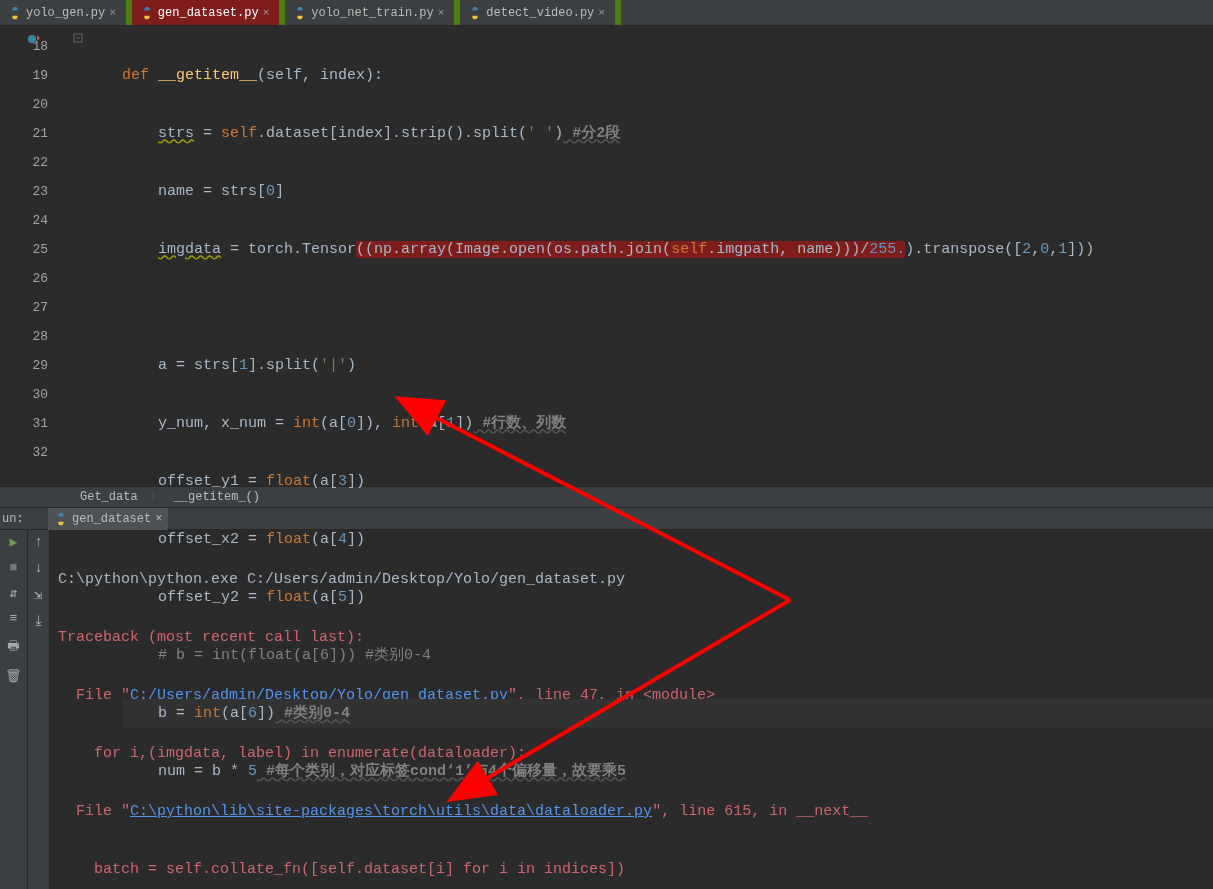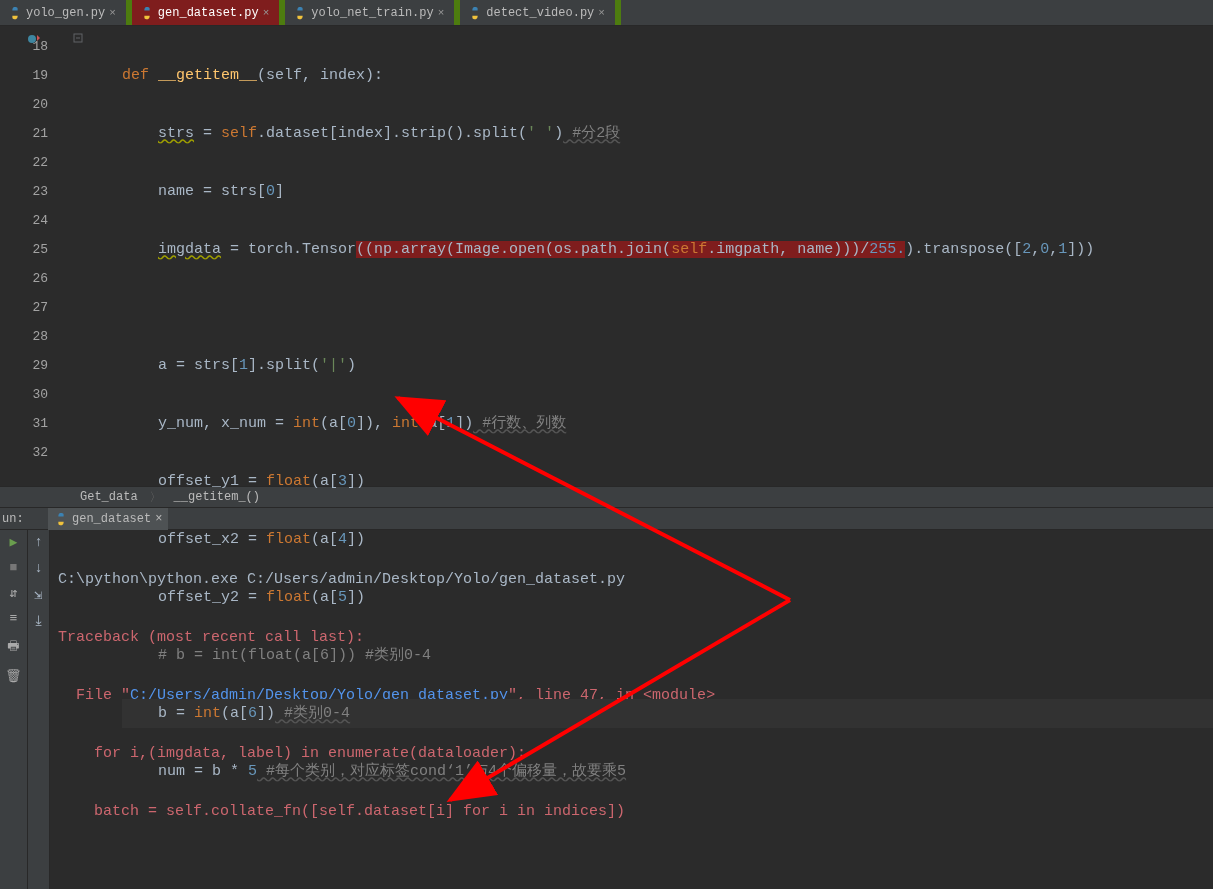--- a/index.html
+++ b/index.html
@@ -24,21 +24,21 @@
 .code { flex:1; padding:6px 0 0 64px; line-height:29px; font-size:15px; white-space:pre; }
 .code-line { height:29px; position:relative; }
 .current-line { background:#323232; }
 .hl-block { background:#7f1d1d; }
 .kw { color:#cc7832; }
 .fn { color:#ffc66d; }
 .self { color:#cc7832; }
 .str { color:#6a8759; }
 .num { color:#6897bb; }
 .cmt { color:#808080; }
-.cmt-u { color:#808080; text-decoration-line:underline; text-decoration-style:wavy; text-decoration-color:#555; }
+.cmt-u { color:#808080; text-decoration-line:underline; text-decoration-style:wavy; text-decoration-color:#555;font-weight:bold; }
 .und-yellow { text-decoration:underline wavy #a0a000; }
 .breadcrumb { background:#3c3f41; height:22px; font-size:12px; color:#bbb;
   display:flex; align-items:center; padding-left:80px; gap:12px; border-top:1px solid #282828; border-bottom:1px solid #282828;}
 .bc-sep { color:#666; }
 .run-header { background:#3c3f41; height:22px; font-size:12px; color:#bbb;
   display:flex; align-items:center; border-bottom:1px solid #282828;}
 .run-label { width:14px; padding:0 2px;}
 .run-tab { display:flex; align-items:center; gap:4px; padding:0 6px; background:#4e5254; height:22px; margin-left:34px;justify-content:center;}
 .console-wrap { display:flex; height:359px; }
 .tool-col { width:28px; background:#3c3f41; display:flex; flex-direction:column; align-items:center; padding-top:4px; gap:10px; border-right:1px solid #282828;}
@@ -168,20 +168,21 @@
     <span>↑</span>
     <span>↓</span>
     <span>⇲</span>
     <span>⤓</span>
   </div>
   <div class="console">
 <div><span>C:\python\python.exe C:/Users/admin/Desktop/Yolo/gen_dataset.py</span></div>
 <div class="trace-red"><span>Traceback (most recent call last):</span></div>
 <div class="trace-red"><span>  File "</span><span class="trace-link">C:/Users/admin/Desktop/Yolo/gen_dataset.py</span><span>", line 47, in &lt;module&gt;</span></div>
 <div class="trace-red"><span>    for i,(imgdata, label) in enumerate(dataloader):</span></div>
+<div class="trace-red"><span>  File "</span><span class="trace-link">C:\python\lib\site-packages\torch\utils\data\dataloader.py</span><span>", line 615, in __next__</span></div>
 <div class="trace-red"><span>    batch = self.collate_fn([self.dataset[i] for i in indices])</span></div>
 
 
 
 
 
 <div><span></span></div>
 
   </div>
 </div>

